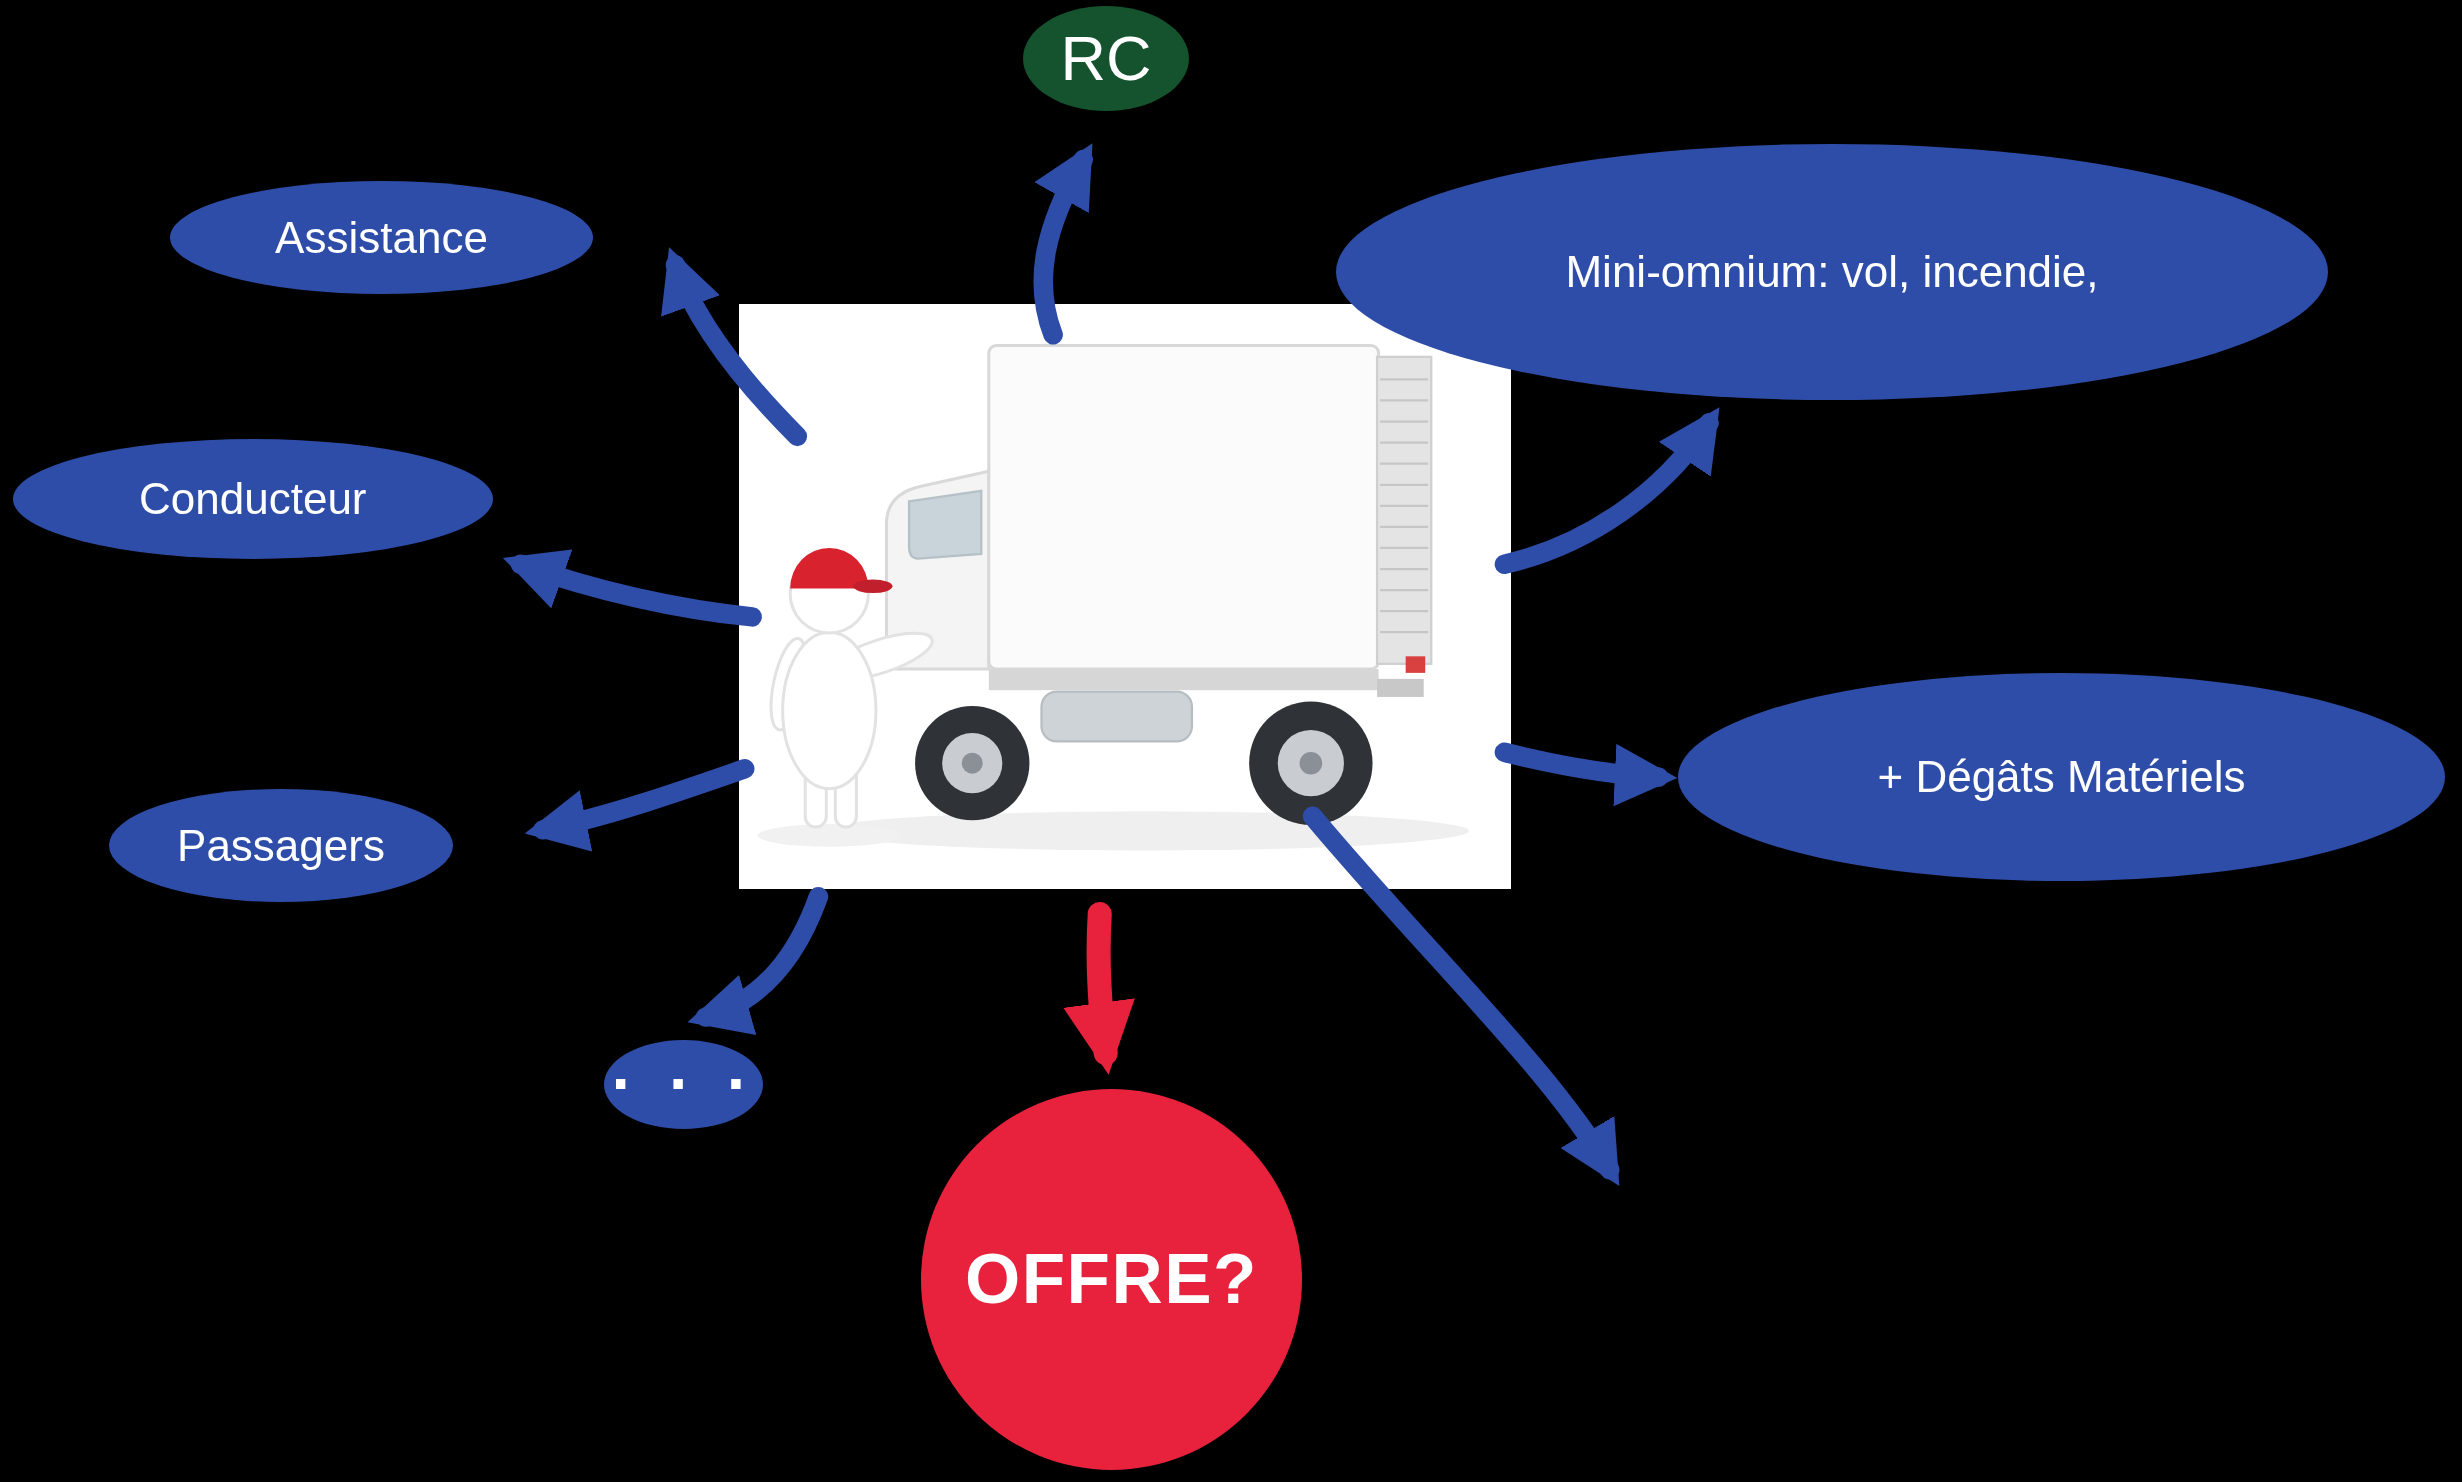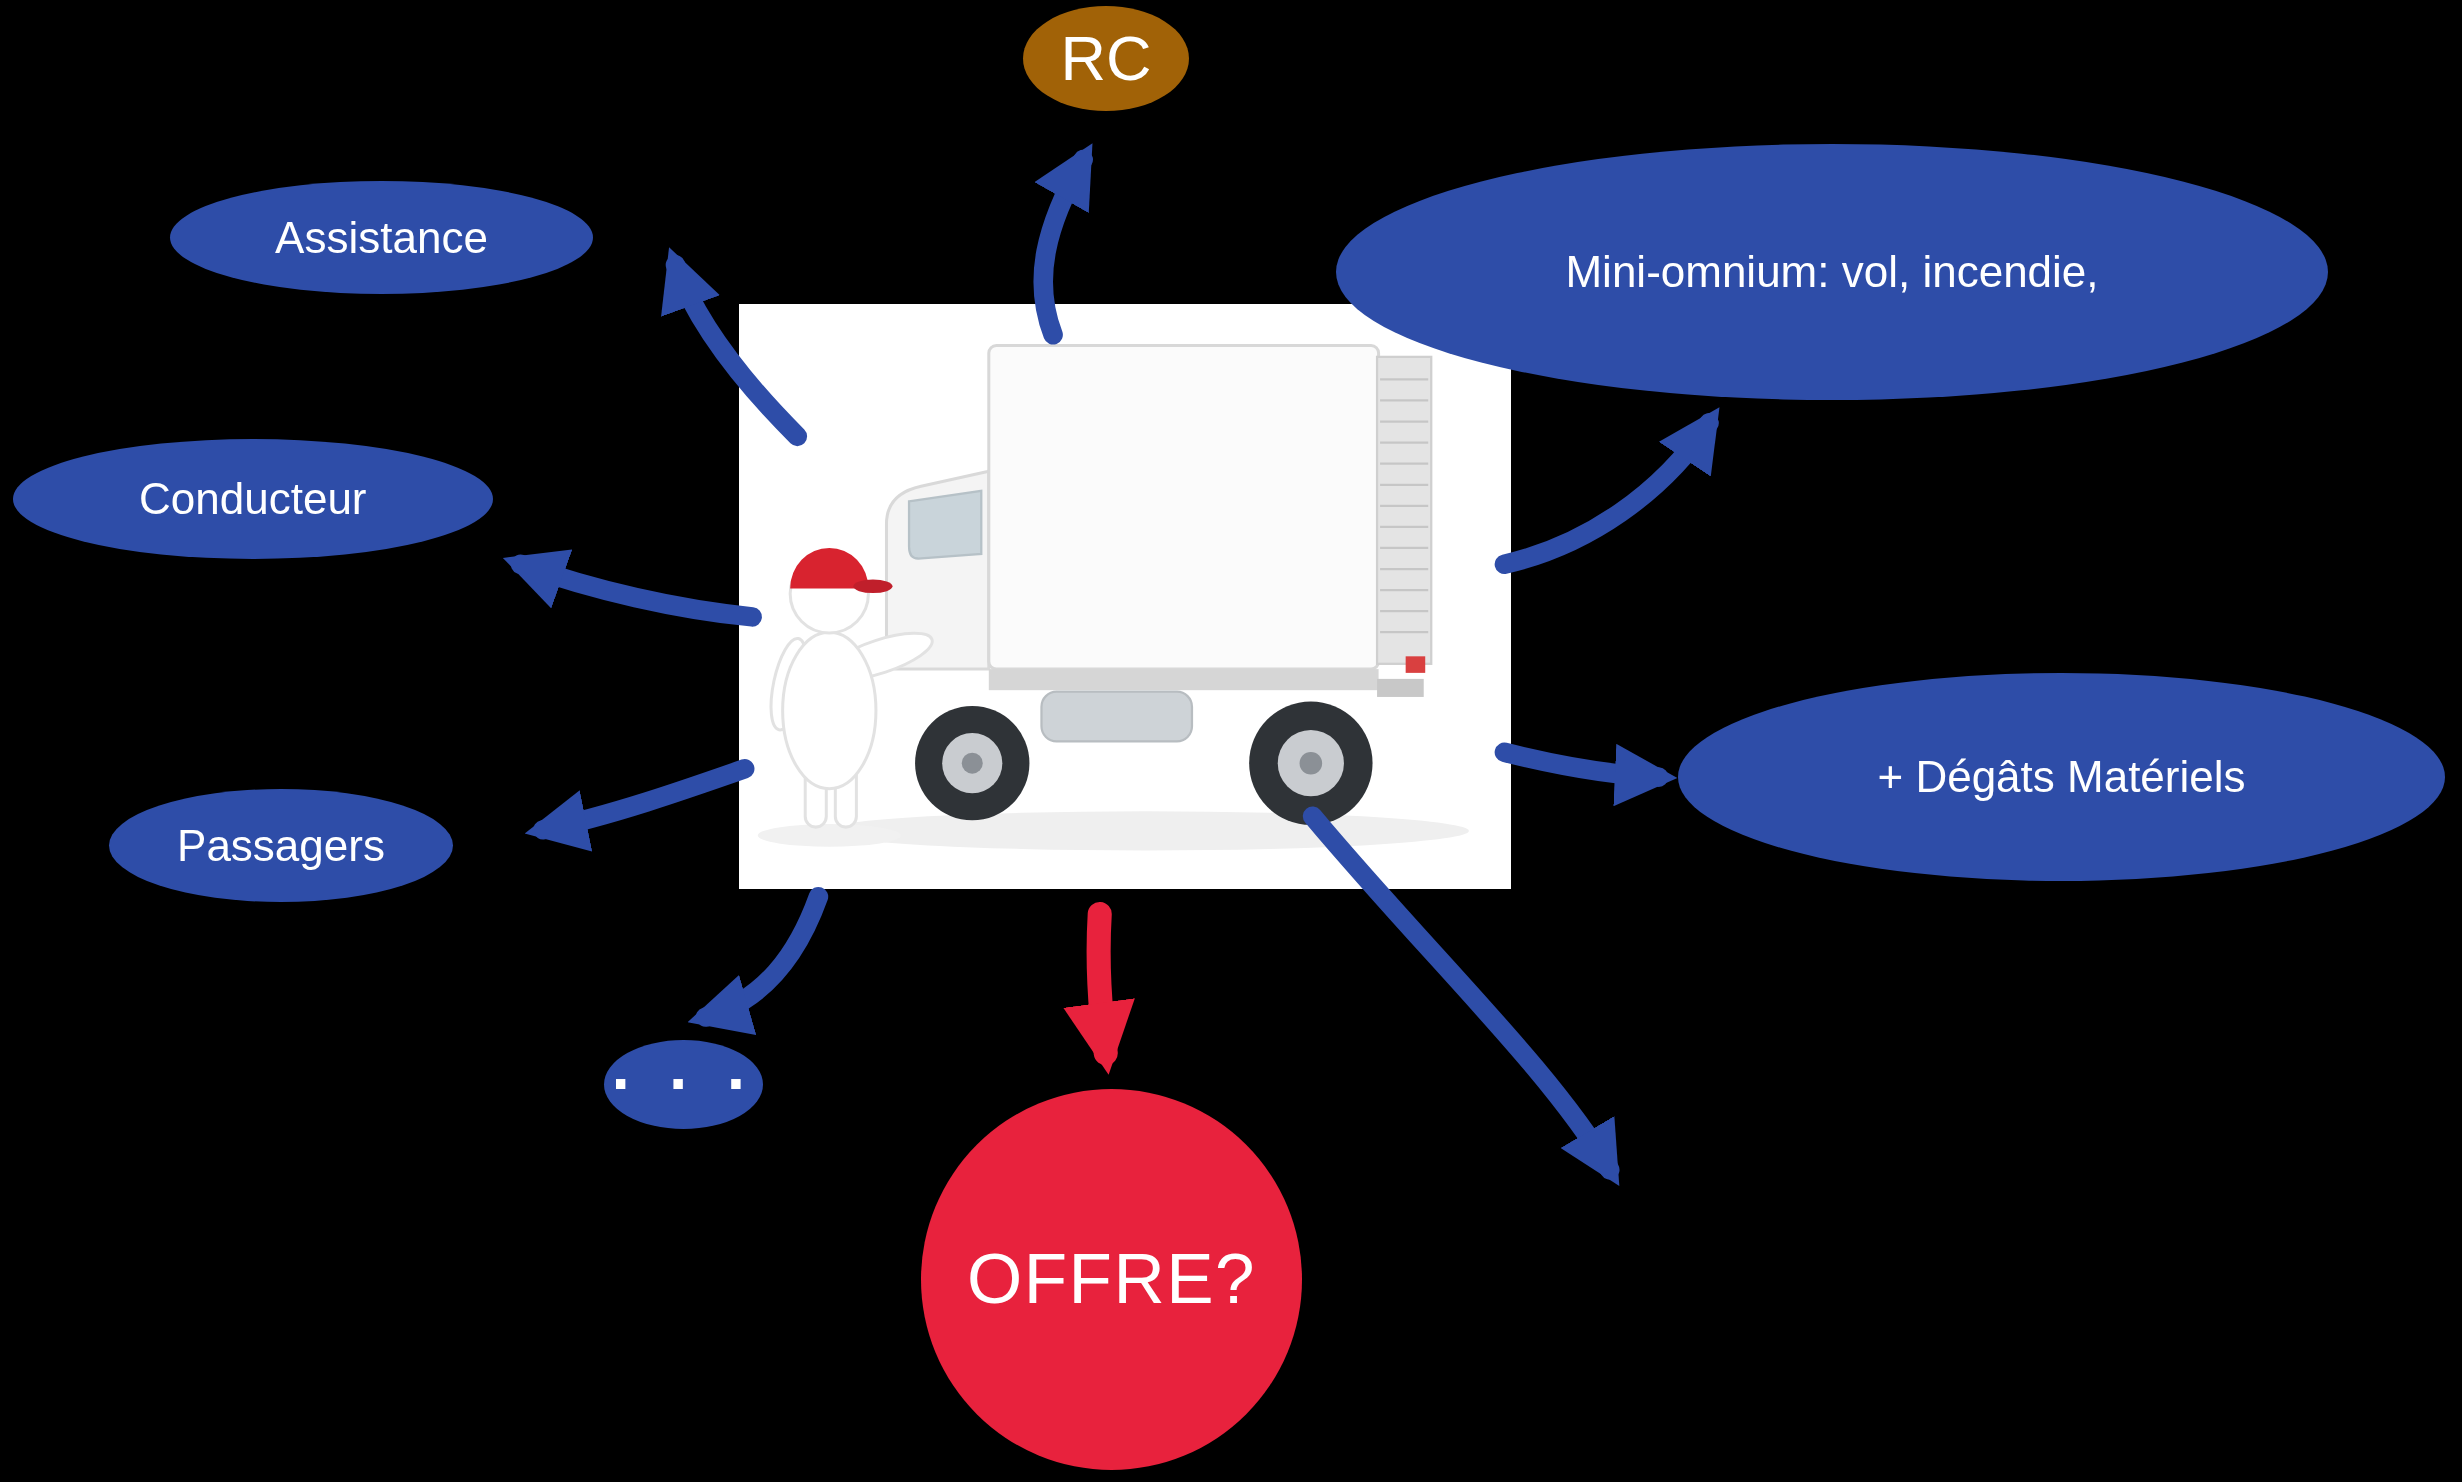--- a/index.html
+++ b/index.html
@@ -21,30 +21,30 @@
     display:flex;
     flex-direction:column;
     justify-content:center;
     align-items:center;
     text-align:center;
     font-size:44px;
     line-height:1.3;
   }
   .node .line { display:block; }
 
-  #node-rc          { left:1023px; top:6px;    width:166px;  height:105px; background:#a16207; font-size:63px; }
+  #node-rc          { left:1023px; top:6px;    width:166px;  height:105px; background:#14532d; font-size:63px; }
   #node-assistance  { left:170px;  top:181px;  width:423px;  height:113px; }
   #node-mini        { left:1336px; top:144px;  width:992px; height:256px; }
   #node-conducteur  { left:12.8px;   top:439px;  width:480px;  height:120px; }
   #node-omnium      { left:1678px; top:673px;  width:767px; height:208px; }
   #node-passagers   { left:109px;  top:789px; width:344px;  height:113px; }
   #node-dots        { left:604px;  top:1040px; width:159px;  height:89px; font-weight:bold; font-size:66px; letter-spacing:10.5px; }
   #node-dots .dots-text { transform:translateY(-18px); }
   #node-protection  { left:1596px; top:1163px; width:728px;  height:136px; }
-  #node-offre       { left:921px; top:1089px; width:381px;  height:381px; background:#e8223d; font-weight:normal; font-size:71px; letter-spacing:1.5px; }
+  #node-offre       { left:921px; top:1089px; width:381px;  height:381px; background:#e8223d; font-weight:bold; font-size:71px; letter-spacing:1.5px; }
 
   #truck-panel {
     position:absolute;
     left:739px; top:304px;
     width:772px; height:585px;
     background:#ffffff;
   }
   #truck-panel svg { display:block; width:100%; height:100%; }
 
   #arrow-layer {

